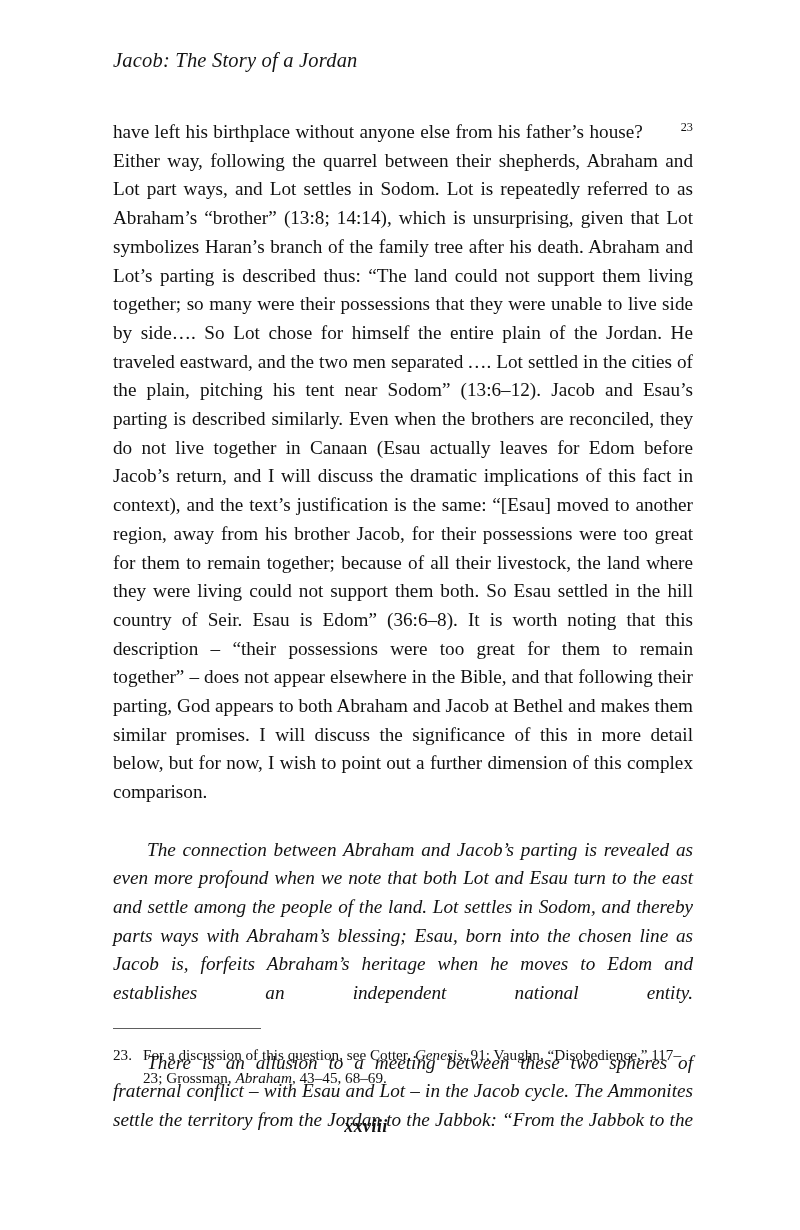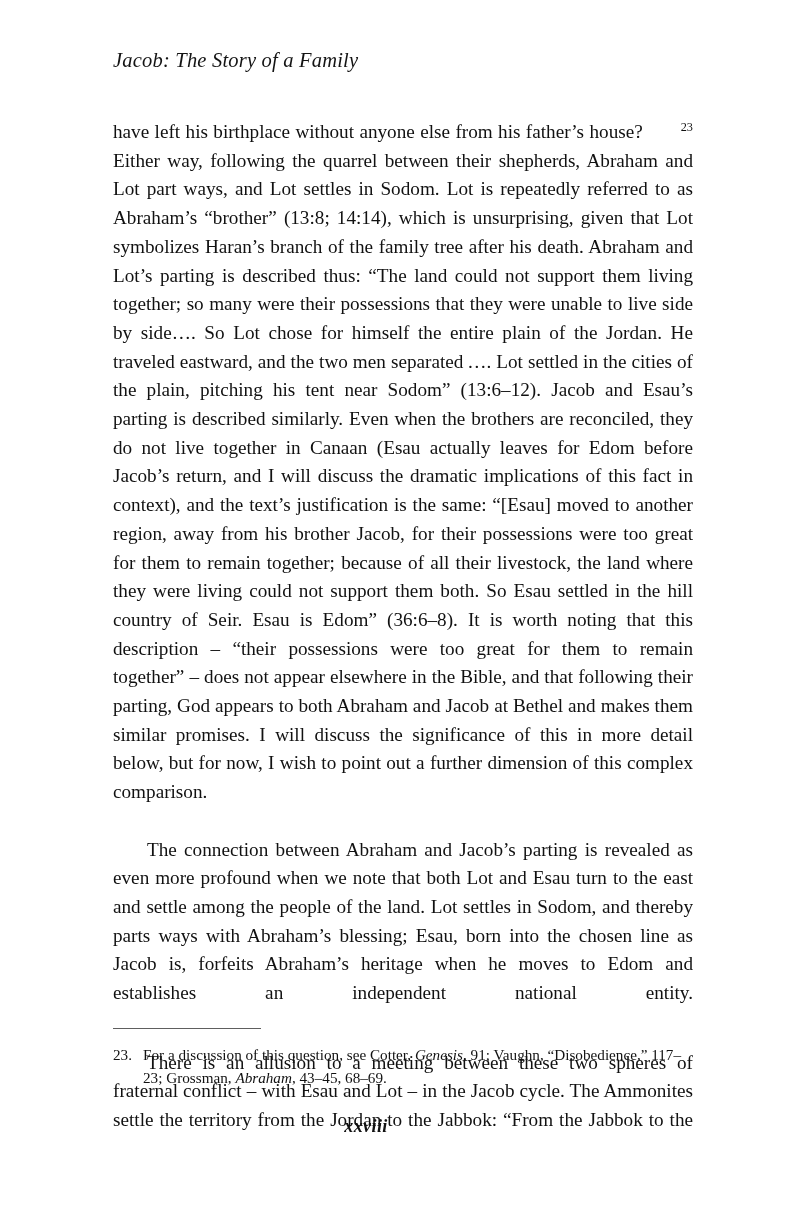--- a/index.html
+++ b/index.html
@@ -48,20 +48,21 @@
     font-size: 19.2px;
     line-height: 28.7px;
     text-align: justify;
     text-justify: inter-word;
     color: #111111;
     hyphens: none;
     -webkit-hyphens: none;
   }
   .para.indent {
     text-indent: 34px;
+    font-style: italic;
   }
   
   .para::after {
     content: "";
     display: inline-block;
     width: 100%;
   }
 
   sup.fn-ref {
     font-size: 0.64em;
@@ -115,21 +116,21 @@
     font-size: 18px;
     letter-spacing: 0.4px;
     color: #111111;
   }
 </style>
 </head>
 <body>
 
 <div class="page">
 
-  <div class="running-head">Jacob: The Story of a Family</div>
+  <div class="running-head">Jacob: The Story of a Jordan</div>
 
   <div class="body-column">
 
     <p class="para" id="para-0">
       <span>have left his birthplace without anyone else from his father’s house?</span><sup class="fn-ref">23</sup><span> Either way, following the quarrel between their shepherds, Abraham and Lot part ways, and Lot settles in Sodom. Lot is repeatedly referred to as Abraham’s “brother” (13:8; 14:14), which is unsurprising, given that Lot symbolizes Haran’s branch of the family tree after his death. Abraham and Lot’s parting is described thus: “The land could not support them living together; so many were their possessions that they were unable to live side by side…. So Lot chose for himself the entire plain of the Jordan. He traveled eastward, and the two men separated …. Lot settled in the cities of the plain, pitching his tent near Sodom” (13:6–12). Jacob and Esau’s parting is described similarly. Even when the brothers are reconciled, they do not live together in Canaan (Esau actually leaves for Edom before Jacob’s return, and I will discuss the dramatic implications of this fact in context), and the text’s justification is the same: “[Esau] moved to another region, away from his brother Jacob, for their possessions were too great for them to remain together; because of all their livestock, the land where they were living could not support them both. So Esau settled in the hill country of Seir. Esau is Edom” (36:6–8). It is worth noting that this description – “their possessions were too great for them to remain together” – does not appear elsewhere in the Bible, and that following their parting, God appears to both Abraham and Jacob at Bethel and makes them similar promises. I will discuss the significance of this in more detail below, but for now, I wish to point out a further dimension of this complex comparison.</span>
     </p>
 
     <p class="para indent" id="para-1">
       <span>The connection between Abraham and Jacob’s parting is revealed as even more profound when we note that both Lot and Esau turn to the east and settle among the people of the land. Lot settles in Sodom, and thereby parts ways with Abraham’s blessing; Esau, born into the chosen line as Jacob is, forfeits Abraham’s heritage when he moves to Edom and establishes an independent national entity.</span>
     </p>

